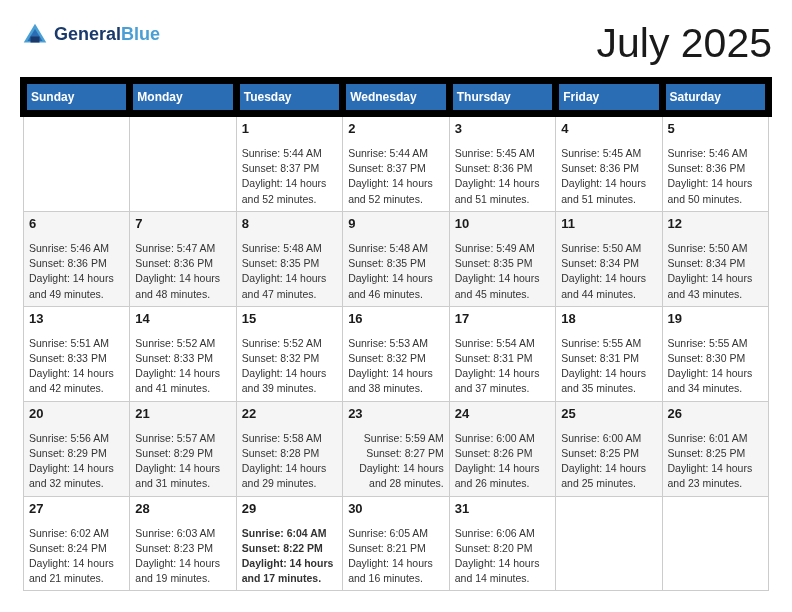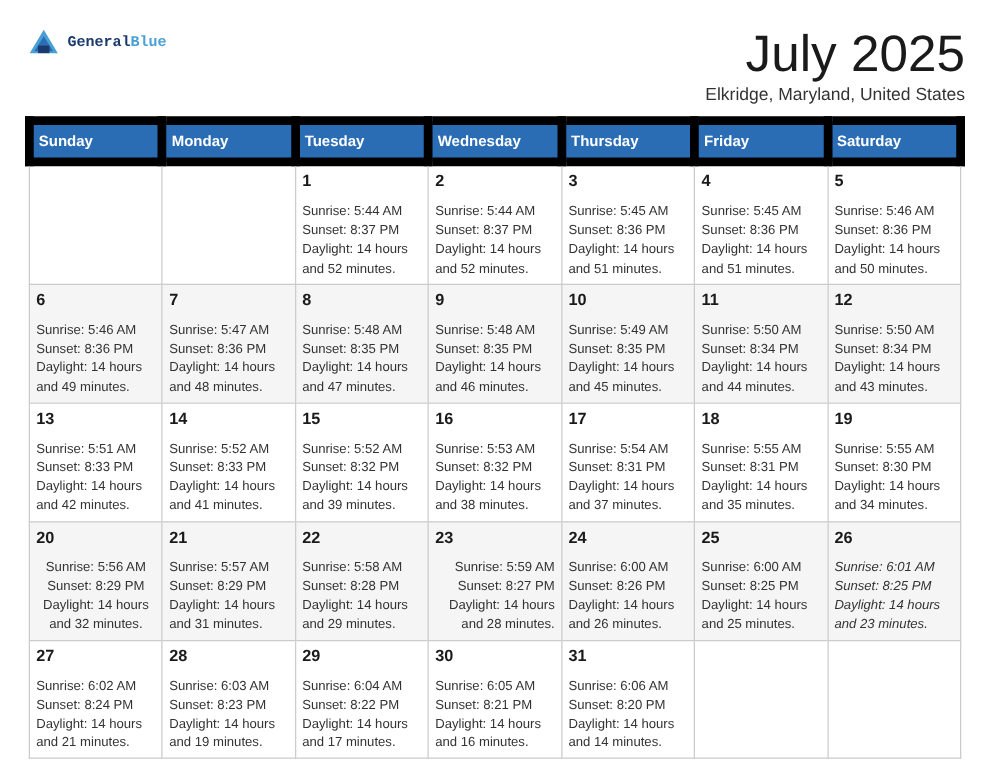--- a/index.html
+++ b/index.html
@@ -15,25 +15,24 @@
       justify-content: space-between;
       align-items: flex-start;
       margin-bottom: 10px;
     }
     .logo {
       display: flex;
       align-items: center;
       gap: 4px;
     }
     .logo-text {
-      font-size: 12px;
+      font-size: 18px;
       font-weight: bold;
       color: #1a3a6c;
       line-height: 1.1;
-      font-family: Liberation Mono, monospace;
     }
     .logo-text span {
       color: #4a9fd4;
     }
     .logo-icon {
       width: 30px;
       height: 30px;
     }
     .title-block {
       text-align: right;
@@ -97,21 +96,20 @@
       <polygon points="20,5 35,30 5,30" fill="#4a9fd4"></polygon>
       <polygon points="20,12 30,28 10,28" fill="#2a6db5"></polygon>
       <rect x="14" y="22" width="12" height="8" fill="#1a3a6c"></rect>
     </svg>
     <div class="logo-text">
       <div>General<span>Blue</span></div>
     </div>
   </div>
   <div class="title-block">
     <div class="month-year">July 2025</div>
-    <div class="location">Elkridge, Maryland, United States</div>
   </div>
 </div>
 
 <table class="calendar">
   <thead>
     <tr>
     <th>Sunday</th>
         <th>Monday</th>
         <th>Tuesday</th>
         <th>Wednesday</th>
@@ -239,21 +237,21 @@
         <td>
           <div class="day-num">19</div>
           <div class="day-info" style="white-space: pre-line;">Sunrise: 5:55 AM
 Sunset: 8:30 PM
 Daylight: 14 hours and 34 minutes.</div>
         </td>
       </tr>
       <tr>
         <td>
           <div class="day-num">20</div>
-          <div class="day-info" style="white-space: pre-line; text-align: center;">Sunrise: 5:56 AM
+          <div class="day-info" style="white-space: pre-line;">Sunrise: 5:56 AM
 Sunset: 8:29 PM
 Daylight: 14 hours and 32 minutes.</div>
         </td>
         <td>
           <div class="day-num">21</div>
           <div class="day-info" style="white-space: pre-line;">Sunrise: 5:57 AM
 Sunset: 8:29 PM
 Daylight: 14 hours and 31 minutes.</div>
         </td>
         <td>
@@ -275,41 +273,41 @@
 Daylight: 14 hours and 26 minutes.</div>
         </td>
         <td>
           <div class="day-num">25</div>
           <div class="day-info" style="white-space: pre-line;">Sunrise: 6:00 AM
 Sunset: 8:25 PM
 Daylight: 14 hours and 25 minutes.</div>
         </td>
         <td>
           <div class="day-num">26</div>
-          <div class="day-info" style="white-space: pre-line; font-style: italic;">Sunrise: 6:01 AM
+          <div class="day-info" style="white-space: pre-line;">Sunrise: 6:01 AM
 Sunset: 8:25 PM
 Daylight: 14 hours and 23 minutes.</div>
         </td>
       </tr>
       <tr>
         <td>
           <div class="day-num">27</div>
           <div class="day-info" style="white-space: pre-line;">Sunrise: 6:02 AM
 Sunset: 8:24 PM
 Daylight: 14 hours and 21 minutes.</div>
         </td>
         <td>
           <div class="day-num">28</div>
           <div class="day-info" style="white-space: pre-line;">Sunrise: 6:03 AM
 Sunset: 8:23 PM
 Daylight: 14 hours and 19 minutes.</div>
         </td>
         <td>
           <div class="day-num">29</div>
-          <div class="day-info" style="white-space: pre-line;">Sunrise: 6:04 AM
+          <div class="day-info" style="white-space: pre-line; font-weight: bold;">Sunrise: 6:04 AM
 Sunset: 8:22 PM
 Daylight: 14 hours and 17 minutes.</div>
         </td>
         <td>
           <div class="day-num">30</div>
           <div class="day-info" style="white-space: pre-line;">Sunrise: 6:05 AM
 Sunset: 8:21 PM
 Daylight: 14 hours and 16 minutes.</div>
         </td>
         <td>

